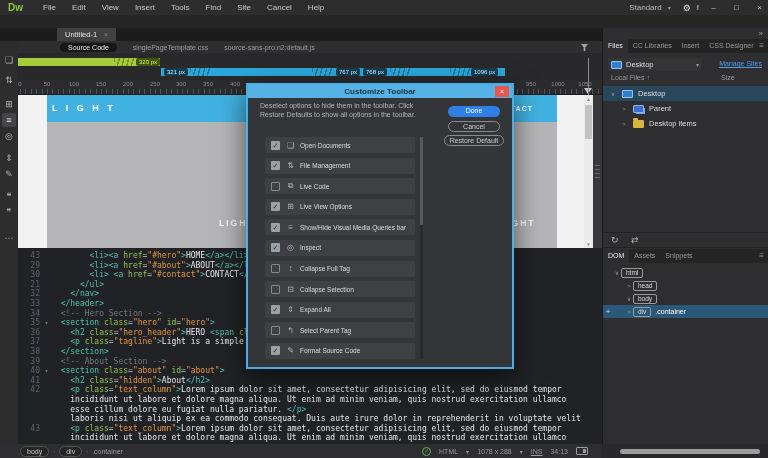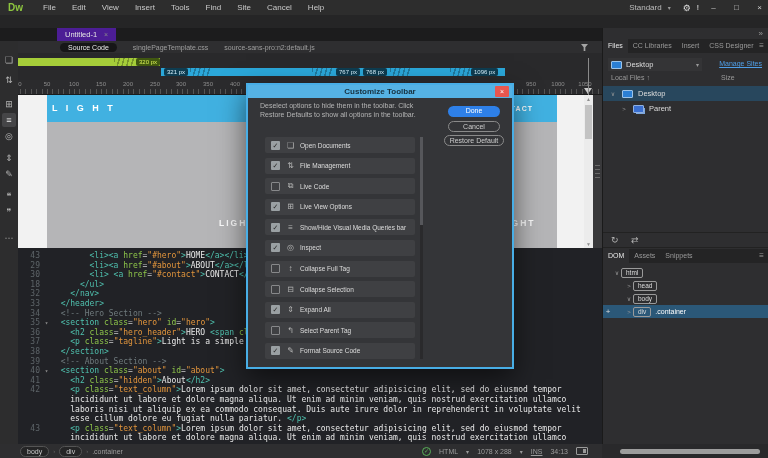--- a/index.html
+++ b/index.html
@@ -17,21 +17,21 @@
   .bang { color:#eee; font-size:8px; }
   .win-btn { width:17px; text-align:center; font-size:8px; color:#ccc; }
 
   
   .doc-toolbar { position:absolute; left:0; top:15px; width:768px; height:13px; background:#262627; }
   .view-switcher { position:absolute; left:340px; top:0; height:13px; display:flex; gap:15px; align-items:center; font-size:8.5px; font-weight:bold; color:#9a9a9a; }
   .view-option.active { color:#3fa3e8; }
 
   
   .tabbar { position:absolute; left:0; top:28px; width:602px; height:13px; background:#1c1c1d; }
-  .doc-tab { position:absolute; left:57px; top:0; height:13px; background:#4c1d95; display:flex; align-items:center; padding:0 8px; font-size:7.5px; color:#e3e3e3; }
+  .doc-tab { position:absolute; left:57px; top:0; height:13px; background:#404040; display:flex; align-items:center; padding:0 8px; font-size:7.5px; color:#e3e3e3; }
   .tab-close { margin-left:7px; color:#8a8a8a; font-size:7px; }
   .filesbar { position:absolute; left:0; top:41px; width:602px; height:12px; background:#2e2e30; display:flex; align-items:center; font-size:7px; color:#9f9f9f; }
   .source-pill { background:#161617; color:#e9e9e9; border-radius:6px; padding:1px 8px; margin-left:60px; }
   .related-file { margin-left:16px; }
   .funnel { position:absolute; right:14px; top:3px; width:7px; height:7px; background:#a5a5a5; clip-path:polygon(0 0,100% 0,62% 45%,62% 100%,38% 100%,38% 45%); }
 
   
   .rail { position:absolute; left:0; top:41px; width:18px; height:403px; background:#2d2d2e; z-index:4; }
   .rail-icon { position:absolute; left:2px; width:14px; height:14px; display:flex; align-items:center; justify-content:center; color:#b5b5b5; font-size:9px; }
   .rail-icon.active { background:#454547; border-radius:2px; color:#eee; }
@@ -217,35 +217,35 @@
       <span class="thumb"></span>
       <span class="arr" style="bottom:1px;">▼</span>
     </div>
     <div class="live-gutter"></div>
 
     
     <div class="code" id="code">
         <div class="code-line"><span class="ln">43</span><span class="fold"></span><span class="s-tag">        &lt;li&gt;&lt;a </span><span class="s-attr">href</span><span class="s-eq">=</span><span class="s-val">"#hero"</span><span class="s-tag">&gt;</span><span class="s-txt">HOME</span><span class="s-tag">&lt;/a&gt;&lt;/li&gt;</span></div>
         <div class="code-line"><span class="ln">29</span><span class="fold"></span><span class="s-tag">        &lt;li&gt;&lt;a </span><span class="s-attr">href</span><span class="s-eq">=</span><span class="s-val">"#about"</span><span class="s-tag">&gt;</span><span class="s-txt">ABOUT</span><span class="s-tag">&lt;/a&gt;&lt;/li&gt;</span></div>
         <div class="code-line"><span class="ln">30</span><span class="fold"></span><span class="s-tag">        &lt;li&gt; &lt;a </span><span class="s-attr">href</span><span class="s-eq">=</span><span class="s-val">"#contact"</span><span class="s-tag">&gt;</span><span class="s-txt">CONTACT</span><span class="s-tag">&lt;/a&gt;&lt;/li&gt;</span></div>
-        <div class="code-line"><span class="ln">18</span><span class="fold"></span><span class="s-tag">      &lt;/ul&gt;</span></div>
+        <div class="code-line"><span class="ln">21</span><span class="fold"></span><span class="s-tag">      &lt;/ul&gt;</span></div>
         <div class="code-line"><span class="ln">32</span><span class="fold"></span><span class="s-tag">    &lt;/nav&gt;</span></div>
         <div class="code-line"><span class="ln">33</span><span class="fold"></span><span class="s-tag">  &lt;/header&gt;</span></div>
         <div class="code-line"><span class="ln">34</span><span class="fold"></span><span class="s-com">  &lt;!-- Hero Section --&gt;</span></div>
         <div class="code-line"><span class="ln">35</span><span class="fold">▾</span><span class="s-tag">  &lt;section </span><span class="s-attr">class</span><span class="s-eq">=</span><span class="s-val">"hero"</span><span class="s-eq"> </span><span class="s-attr">id</span><span class="s-eq">=</span><span class="s-val">"hero"</span><span class="s-tag">&gt;</span></div>
         <div class="code-line"><span class="ln">36</span><span class="fold"></span><span class="s-tag">    &lt;h2 </span><span class="s-attr">class</span><span class="s-eq">=</span><span class="s-val">"hero_header"</span><span class="s-tag">&gt;</span><span class="s-txt">HERO </span><span class="s-tag">&lt;span </span><span class="s-attr">class</span><span class="s-eq">=</span><span class="s-val">"light"</span><span class="s-tag">&gt;</span><span class="s-txt">LIGHT</span><span class="s-tag">&lt;/span&gt;&lt;/h2&gt;</span></div>
         <div class="code-line"><span class="ln">37</span><span class="fold"></span><span class="s-tag">    &lt;p </span><span class="s-attr">class</span><span class="s-eq">=</span><span class="s-val">"tagline"</span><span class="s-tag">&gt;</span><span class="s-txt">Light is a simple and clean template.</span><span class="s-tag">&lt;/p&gt;</span></div>
         <div class="code-line"><span class="ln">38</span><span class="fold"></span><span class="s-tag">  &lt;/section&gt;</span></div>
         <div class="code-line"><span class="ln">39</span><span class="fold"></span><span class="s-com">  &lt;!-- About Section --&gt;</span></div>
         <div class="code-line"><span class="ln">40</span><span class="fold">▾</span><span class="s-tag">  &lt;section </span><span class="s-attr">class</span><span class="s-eq">=</span><span class="s-val">"about"</span><span class="s-eq"> </span><span class="s-attr">id</span><span class="s-eq">=</span><span class="s-val">"about"</span><span class="s-tag">&gt;</span></div>
         <div class="code-line"><span class="ln">41</span><span class="fold"></span><span class="s-tag">    &lt;h2 </span><span class="s-attr">class</span><span class="s-eq">=</span><span class="s-val">"hidden"</span><span class="s-tag">&gt;</span><span class="s-txt">About</span><span class="s-tag">&lt;/h2&gt;</span></div>
         <div class="code-line"><span class="ln">42</span><span class="fold"></span><span class="s-tag">    &lt;p </span><span class="s-attr">class</span><span class="s-eq">=</span><span class="s-val">"text_column"</span><span class="s-tag">&gt;</span><span class="s-txt">Lorem ipsum dolor sit amet, consectetur adipisicing elit, sed do eiusmod tempor</span></div>
         <div class="code-line"><span class="ln"></span><span class="fold"></span><span class="s-txt">    incididunt ut labore et dolore magna aliqua. Ut enim ad minim veniam, quis nostrud exercitation ullamco</span></div>
+        <div class="code-line"><span class="ln"></span><span class="fold"></span><span class="s-txt">    esse cillum dolore eu fugiat nulla pariatur. </span><span class="s-tag">&lt;/p&gt;</span></div>
         <div class="code-line"><span class="ln"></span><span class="fold"></span><span class="s-txt">    laboris nisi ut aliquip ex ea commodo consequat. Duis aute irure dolor in reprehenderit in voluptate velit</span></div>
-        <div class="code-line"><span class="ln"></span><span class="fold"></span><span class="s-txt">    esse cillum dolore eu fugiat nulla pariatur. </span><span class="s-tag">&lt;/p&gt;</span></div>
         <div class="code-line"><span class="ln">43</span><span class="fold"></span><span class="s-tag">    &lt;p </span><span class="s-attr">class</span><span class="s-eq">=</span><span class="s-val">"text_column"</span><span class="s-tag">&gt;</span><span class="s-txt">Lorem ipsum dolor sit amet, consectetur adipisicing elit, sed do eiusmod tempor</span></div>
         <div class="code-line"><span class="ln"></span><span class="fold"></span><span class="s-txt">    incididunt ut labore et dolore magna aliqua. Ut enim ad minim veniam, quis nostrud exercitation ullamco</span></div>
       </div>
   </div>
 
   <div class="statusbar">
     <span class="path-wrap" id="tag-path">
         <span class="path-pill">body</span>
         <span class="path-sep">›</span>
         <span class="path-pill">div</span>
@@ -294,20 +294,25 @@
         <div class="frow selected">
           <span class="tchev" style="margin-left: 6px;">∨</span>
           <span class="ic-computer"></span>
           <span>Desktop</span>
         </div>
         <div class="frow">
           <span class="tchev" style="margin-left: 17px;">&gt;</span>
           <span class="ic-network"></span>
           <span>Parent</span>
         </div>
+        <div class="frow">
+          <span class="tchev" style="margin-left: 17px;">&gt;</span>
+          <span class="ic-folder"></span>
+          <span>Desktop items</span>
+        </div>
       </div>
 
     <div class="dom-toolbar" id="dom-toolbar">
         <span style="left: 8px;">↻</span>
         <span style="left: 28px;">⇄</span>
       </div>
     <div class="ptabs dom-tabs" id="dom-tabs">
         <span class="ptab active">DOM</span>
         <span class="ptab">Assets</span>
         <span class="ptab">Snippets</span>

